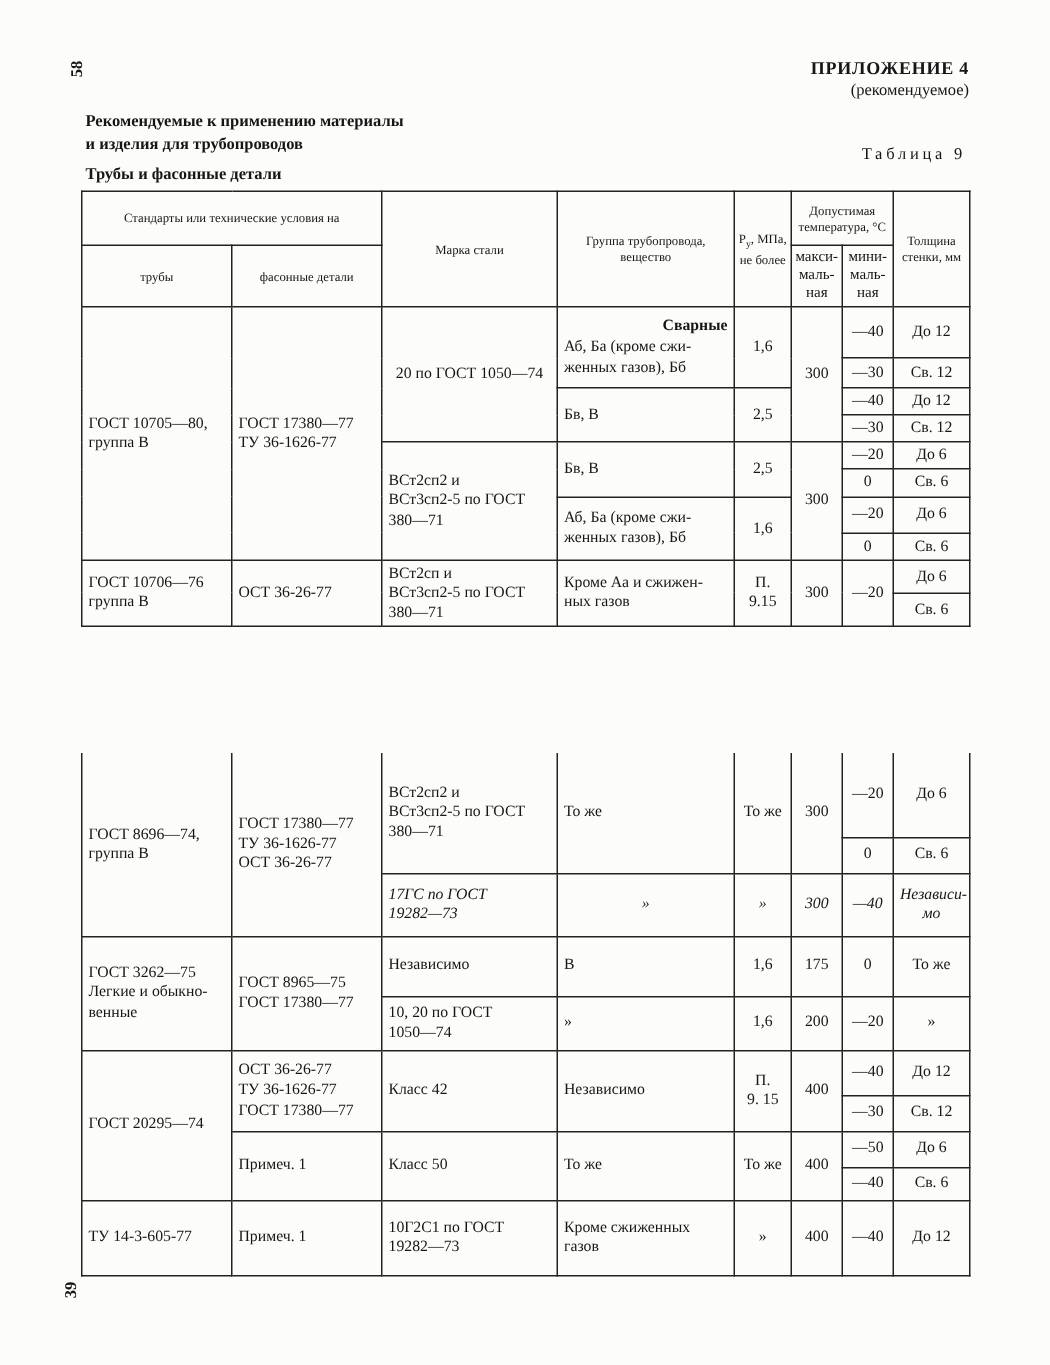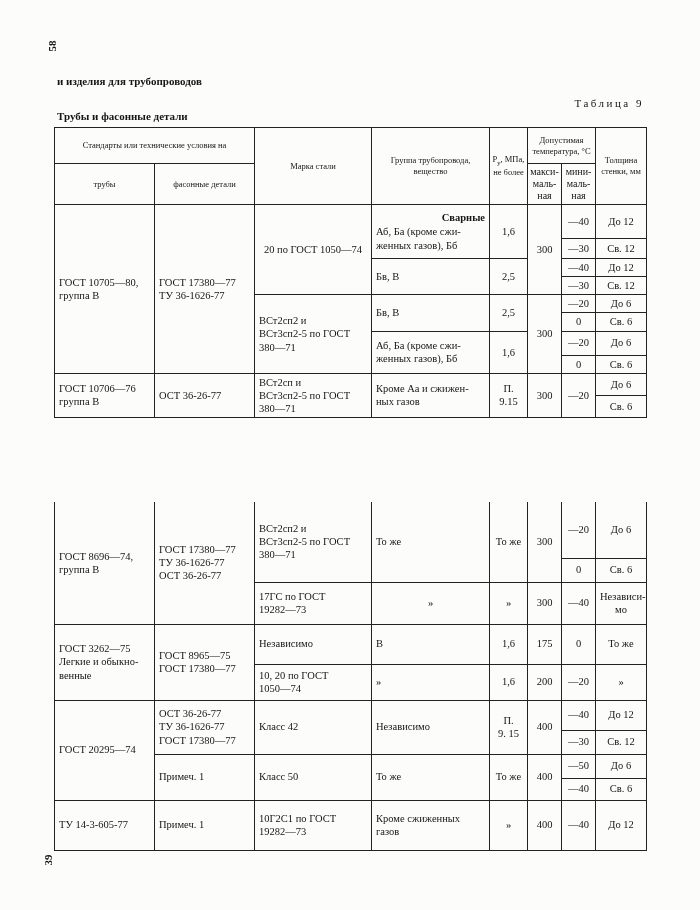--- a/index.html
+++ b/index.html
@@ -46,22 +46,27 @@
   col.c4 { width:118px; } col.c5 { width:38px; }  col.c6 { width:34px; }
   col.c7 { width:34px; }  col.c8 { width:51px; }
 </style>
 </head>
 <body>
 
 <div class="page">
 
   <div class="pagenum top">58</div>
 
+  <div class="appendix">
+    <div class="t1">ПРИЛОЖЕНИЕ 4</div>
+    <div class="t2">(рекомендуемое)</div>
+  </div>
 
   <div class="doctitle">
+    <div>Рекомендуемые к применению материалы</div>
     <div>и изделия для трубопроводов</div>
   </div>
 
   <div class="tablelabel">Таблица 9</div>
   <div class="sectiontitle">Трубы и фасонные детали</div>
 
   <table class="tbl part1">
     <colgroup>
       <col class="c1">
         <col class="c2">
@@ -282,21 +287,21 @@
           </td>
         </tr>
         <tr style="height: 24px;">
           <td class="ac">
             <div class="cell-text">0</div>
           </td>
           <td class="ac">
             <div class="cell-text">Св. 6</div>
           </td>
         </tr>
-        <tr style="height: 42px;">
+        <tr style="height: 42px; font-style: italic;">
           <td class="al">
             <div class="cell-text">17ГС   по   ГОСТ
 19282—73</div>
           </td>
           <td class="ac">
             <div class="cell-text">»</div>
           </td>
           <td class="ac">
             <div class="cell-text">»</div>
           </td>

